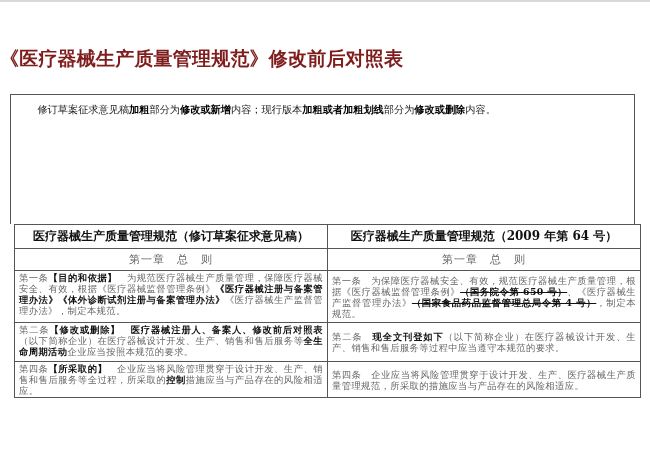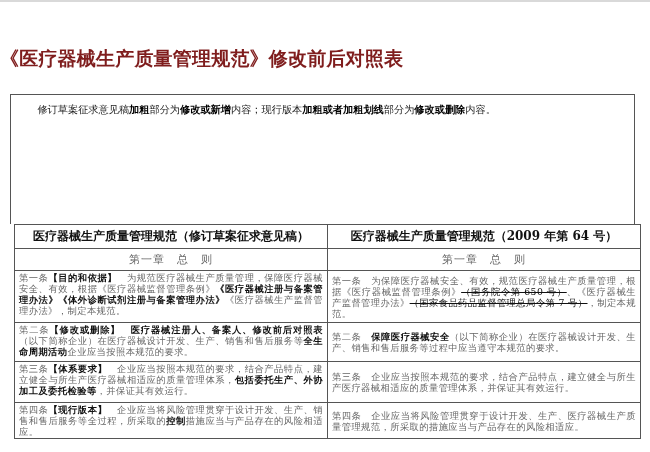--- a/index.html
+++ b/index.html
@@ -25,21 +25,21 @@
   table.cmp {
     position: absolute; left: 14px; top: 224px; width: 626px;
     border-collapse: collapse; table-layout: fixed;
   }
   table.cmp td { border: 1px solid #555; box-sizing: border-box; padding: 0 4px; vertical-align: middle; }
   .hdr td { height: 24px; font-size: 12px; font-weight: bold; color: #111; text-align: center; }
   .chap td { height: 22px; font-size: 11px; color: #666; text-align: center; letter-spacing: 1px; }
   .art td { font-size: 9.3px; line-height: 11px; color: #666; text-align: justify; letter-spacing: 0.4px; margin-left: 16px; }
   .art td.left { vertical-align: top; padding-top: 1px; }
   .art td b { color: #111; }
-  .art td s { color: #111; font-weight: normal; text-decoration-thickness: 1px; }
+  .art td s { color: #111; font-weight: bold; text-decoration-thickness: 1px; }
   .r1 td { height: 52px; }
   .r2 td { height: 39px; }
   .r3 td { height: 41px; }
   .r4 td { height: 36px; }
 </style>
 </head>
 <body>
 
 <div class="topline"></div>
 
@@ -58,28 +58,24 @@
       <tr class="hdr">
     <td>医疗器械生产质量管理规范（修订草案征求意见稿）</td>
     <td>医疗器械生产质量管理规范（2009 年第 64 号）</td>
   </tr>
   <tr class="chap">
     <td>第一章　总　则</td>
     <td>第一章　总　则</td>
   </tr>
   <tr class="art r1">
     <td class="left"><span>第一条</span><b>【目的和依据】</b><span>　为规范医疗器械生产质量管理，保障医疗器械安全、有效，根据《医疗器械监督管理条例》</span><b>《医疗器械注册与备案管理办法》《体外诊断试剂注册与备案管理办法》</b><span>《医疗器械生产监督管理办法》，制定本规范。</span></td>
-    <td><span>第一条　为保障医疗器械安全、有效，规范医疗器械生产质量管理，根据《医疗器械监督管理条例》</span><s>（国务院令第 650 号）</s><span>、《医疗器械生产监督管理办法》</span><s>（国家食品药品监督管理总局令第 7 号）</s><span>，制定本规范。</span></td>
+    <td><span>第一条　为保障医疗器械安全、有效，规范医疗器械生产质量管理，根据《医疗器械监督管理条例》</span><s>（国务院令第 650 号）</s><span>、《医疗器械生产监督管理办法》</span><s>（国家食品药品监督管理总局令第 4 号）</s><span>，制定本规范。</span></td>
   </tr>
   <tr class="art r2">
     <td class="left"><span>第二条</span><b>【修改或删除】</b><span>　</span><b>医疗器械注册人、备案人、修改前后对照表</b><span>（以下简称企业）在医疗器械设计开发、生产、销售和售后服务等</span><b>全生命周期活动</b><span>企业应当按照本规范的要求。</span></td>
-    <td><span>第二条　</span><b>保障医疗器械安全</b><span>（以下简称企业）在医疗器械设计开发、生产、销售和售后服务等过程中应当遵守本规范的要求。</span></td>
-  </tr>
-  <tr class="art r3">
-    <td class="left"><span>第三条</span><b>【体系要求】</b><span>　企业应当按照本规范的要求，结合产品特点，建立健全与所生产医疗器械相适应的质量管理体系，</span><b>包括委托生产、外协加工及委托检验等</b><span>，并保证其有效运行。</span></td>
-    <td><span>第三条　企业应当按照本规范的要求，结合产品特点，建立健全与所生产医疗器械相适应的质量管理体系，并保证其有效运行。</span></td>
+    <td><span>第二条　</span><b>现全文刊登如下</b><span>（以下简称企业）在医疗器械设计开发、生产、销售和售后服务等过程中应当遵守本规范的要求。</span></td>
   </tr>
   <tr class="art r4">
-    <td class="left"><span>第四条</span><b>【现行版本】</b><span>　企业应当将风险管理贯穿于设计开发、生产、销售和售后服务等全过程，所采取的</span><b>控制</b><span>措施应当与产品存在的风险相适应。</span></td>
+    <td class="left"><span>第四条</span><b>【所采取的】</b><span>　企业应当将风险管理贯穿于设计开发、生产、销售和售后服务等全过程，所采取的</span><b>控制</b><span>措施应当与产品存在的风险相适应。</span></td>
     <td><span>第四条　企业应当将风险管理贯穿于设计开发、生产、医疗器械生产质量管理规范，所采取的措施应当与产品存在的风险相适应。</span></td>
   </tr>
 </tbody>
   </table>
 
 </body></html>

